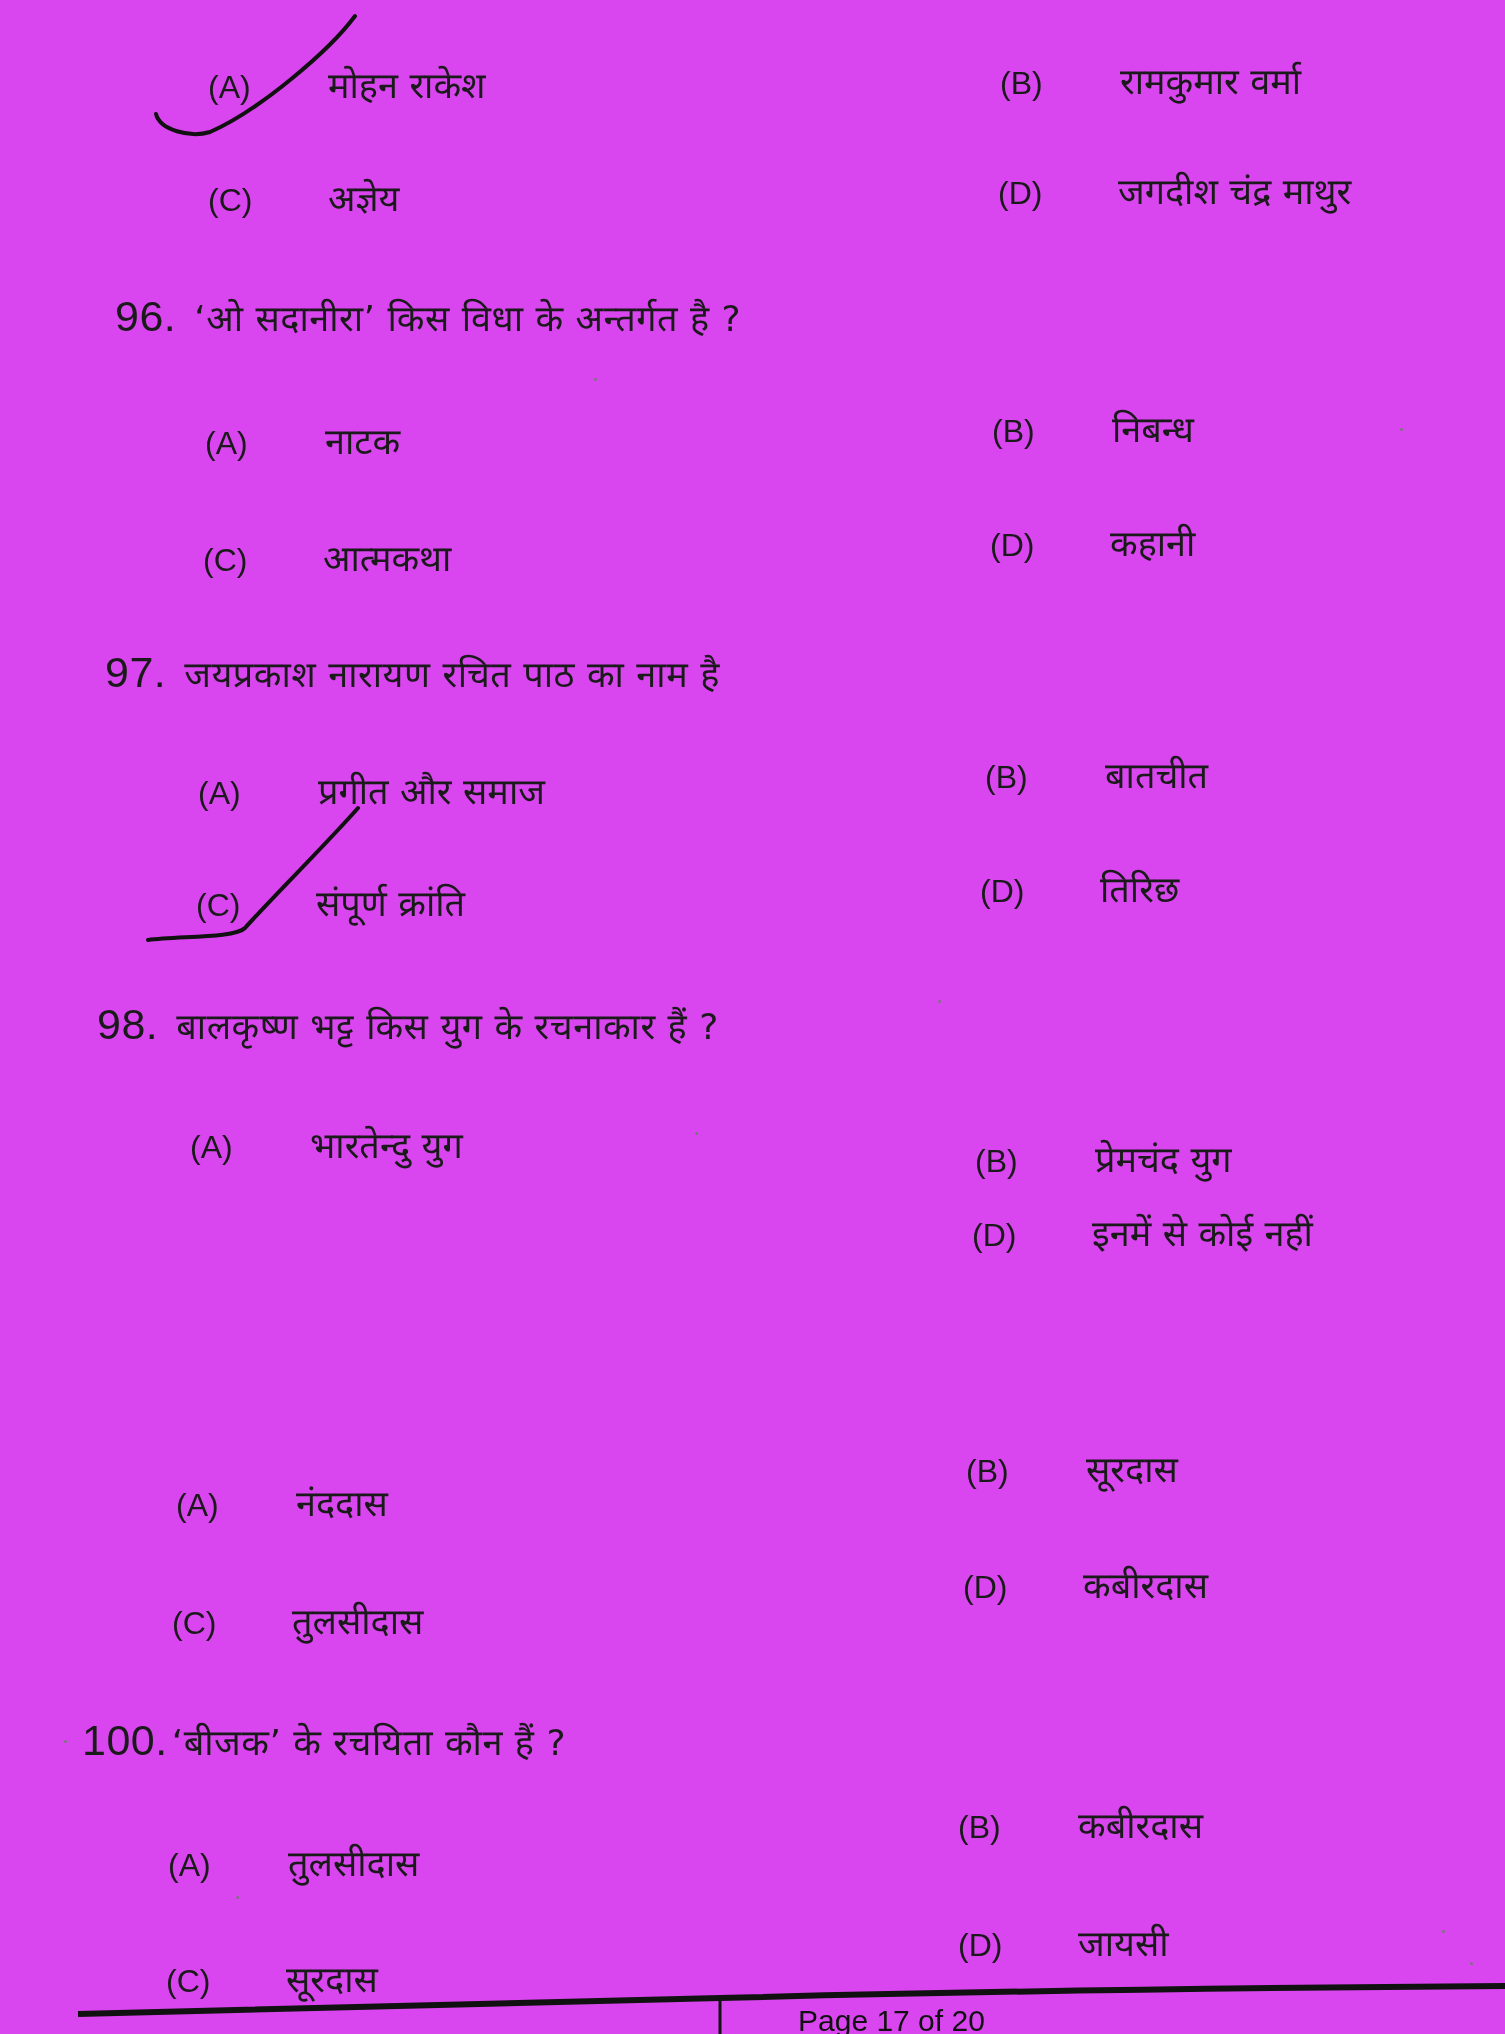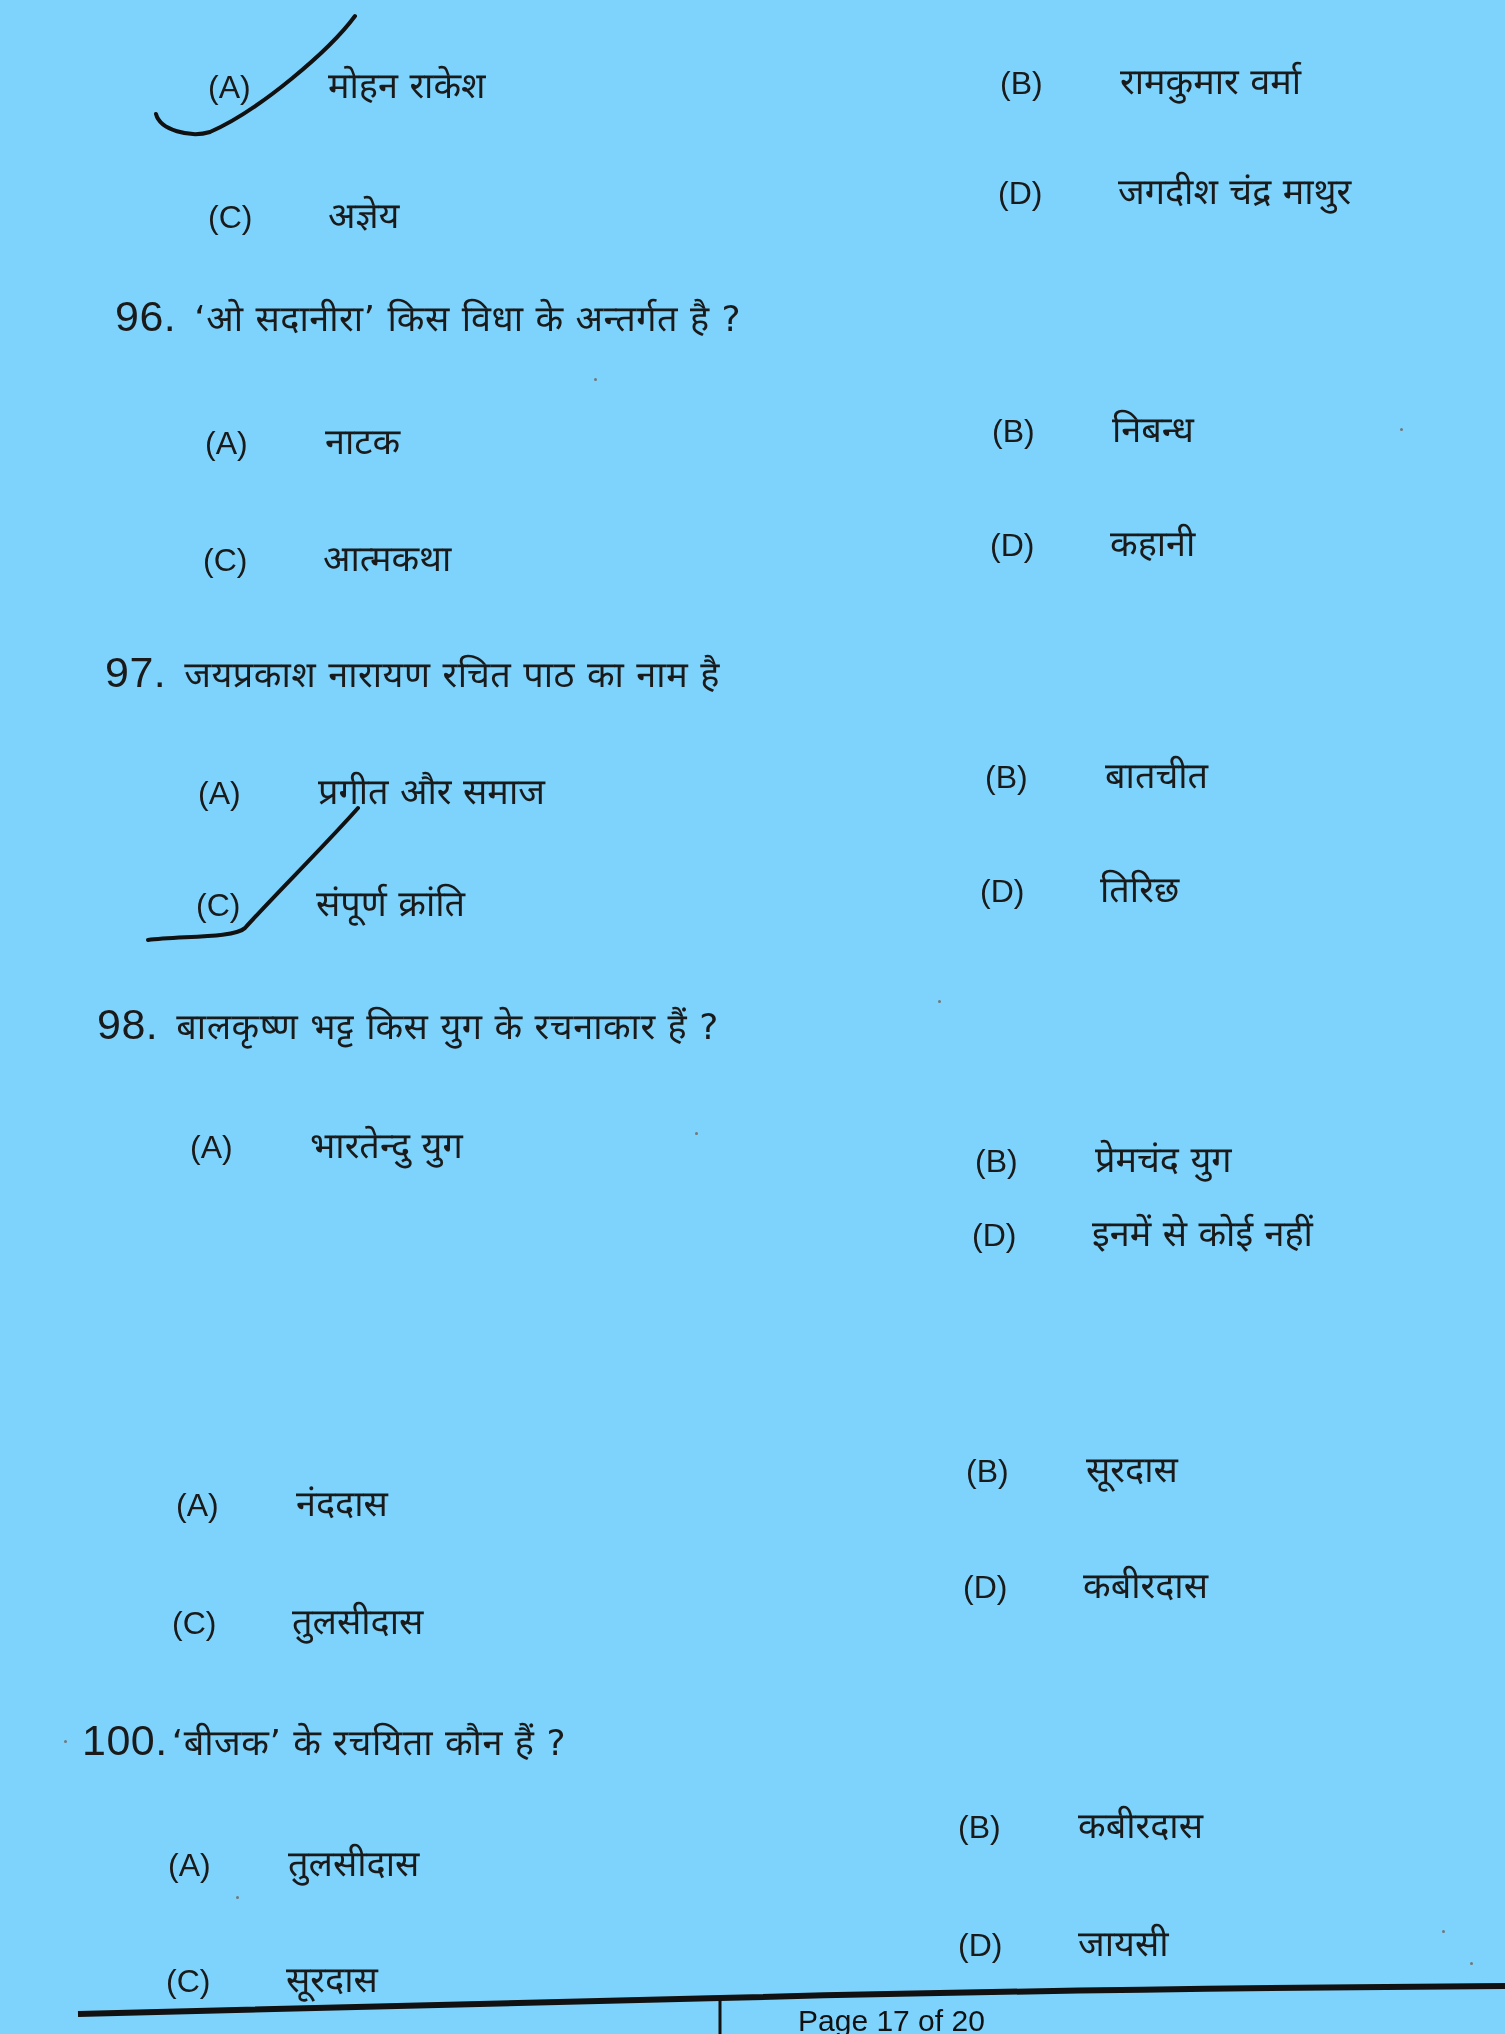--- a/index.html
+++ b/index.html
@@ -13,21 +13,21 @@
       position: relative;
       overflow: hidden;
       font-family: "DejaVu Sans", "Liberation Sans", sans-serif;
       color: #1a1a1a;
     }
     .page {
       position: absolute;
       left: 0; top: 0;
       width: 1505px;
       height: 2034px;
-      background: #7dd3fc;
+      background: #d946ef;
     }
     .q-stem {
       position: absolute;
       font-size: 36px;
       line-height: 48px;
       white-space: nowrap;
       letter-spacing: 0.5px;
     }
     .q-num {
       display: inline-block;
@@ -76,21 +76,21 @@
 <body>
 
 <div class="page">
 
   <div class="opt" style="left:208px; top:62px;">
     <span class="opt-label">(A)</span><span class="opt-text">मोहन राकेश</span>
   </div>
   <div class="opt" style="left:1000px; top:58px;">
     <span class="opt-label">(B)</span><span class="opt-text">रामकुमार वर्मा</span>
   </div>
-  <div class="opt" style="left:208px; top:192px;">
+  <div class="opt" style="left:208px; top:175px;">
     <span class="opt-label">(C)</span><span class="opt-text">अज्ञेय</span>
   </div>
   <div class="opt" style="left:998px; top:168px;">
     <span class="opt-label">(D)</span><span class="opt-text">जगदीश चंद्र माथुर</span>
   </div>
 
   <svg class="tick" style="left:140px; top:10px;" width="230" height="130">
     <path d="M215 6 C 190 40, 120 100, 70 122 C 50 128, 20 120, 16 104" fill="none" stroke="#111" stroke-width="4" stroke-linecap="round"></path>
   </svg>
 

